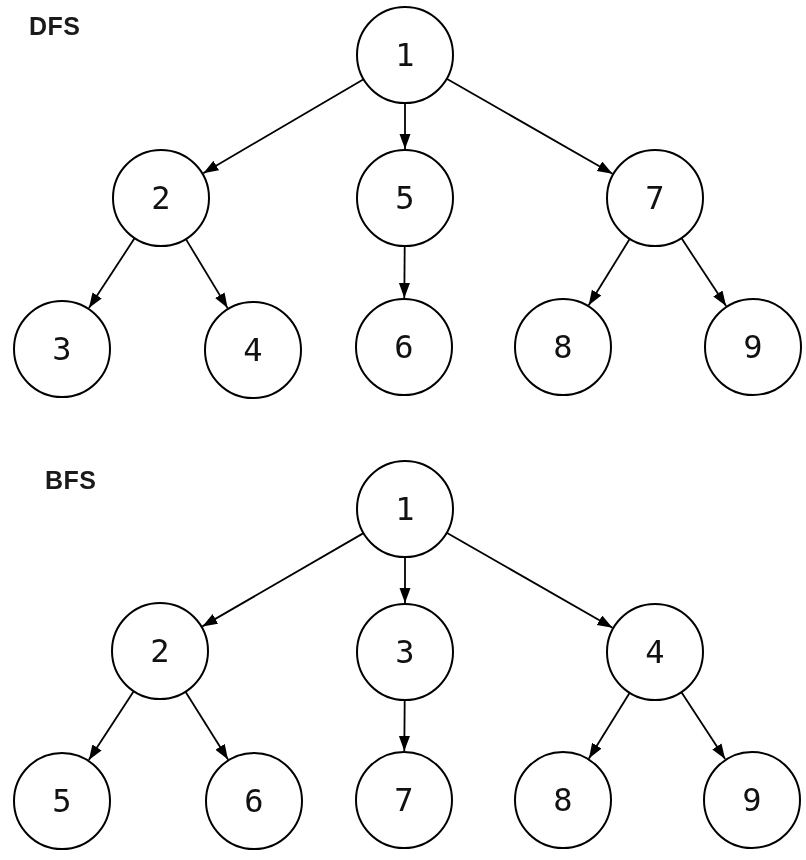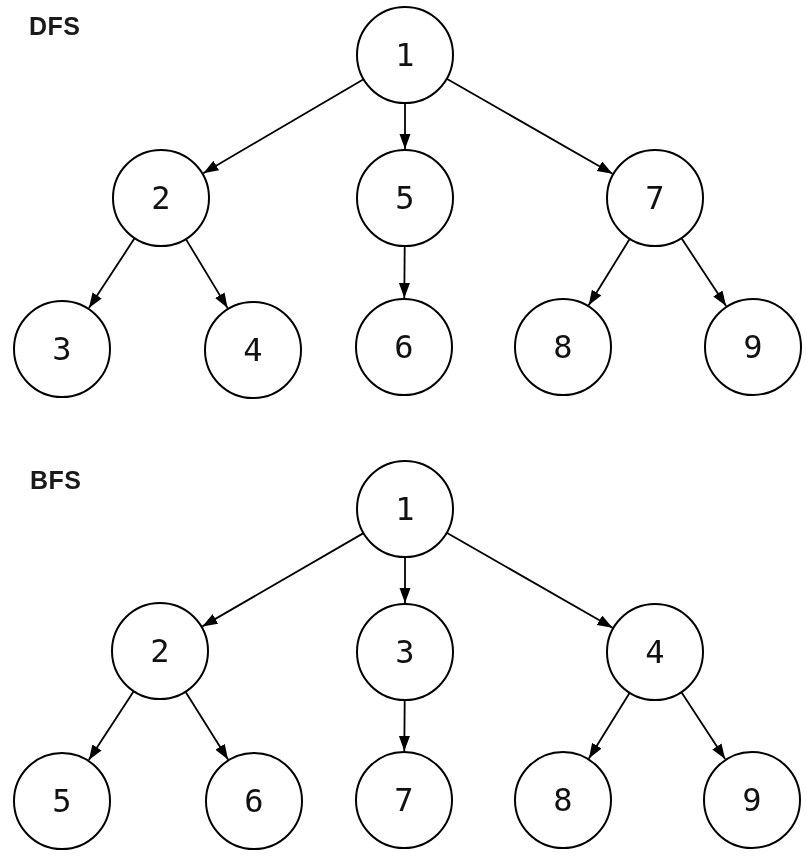--- a/index.html
+++ b/index.html
@@ -18,21 +18,21 @@
   .diagram-label {
     position: absolute;
     font-family: "Liberation Sans", sans-serif;
     font-weight: 600;
     font-size: 25px;
     letter-spacing: 0.5px;
     color: var(--label-color, #1a1a1a);
     user-select: none;
   }
   #label-dfs { left: 29px; top: 12px; }
-  #label-bfs { left: 30px; top: 466px; }
+  #label-bfs { left: 45px; top: 466px; }
   #tree-svg {
     position: absolute;
     left: 0;
     top: 0;
     display: block;
   }
   #tree-svg circle {
     fill: var(--node-fill, #ffffff);
     stroke: var(--stroke, #000000);
     stroke-width: var(--circle-sw, 2px);

